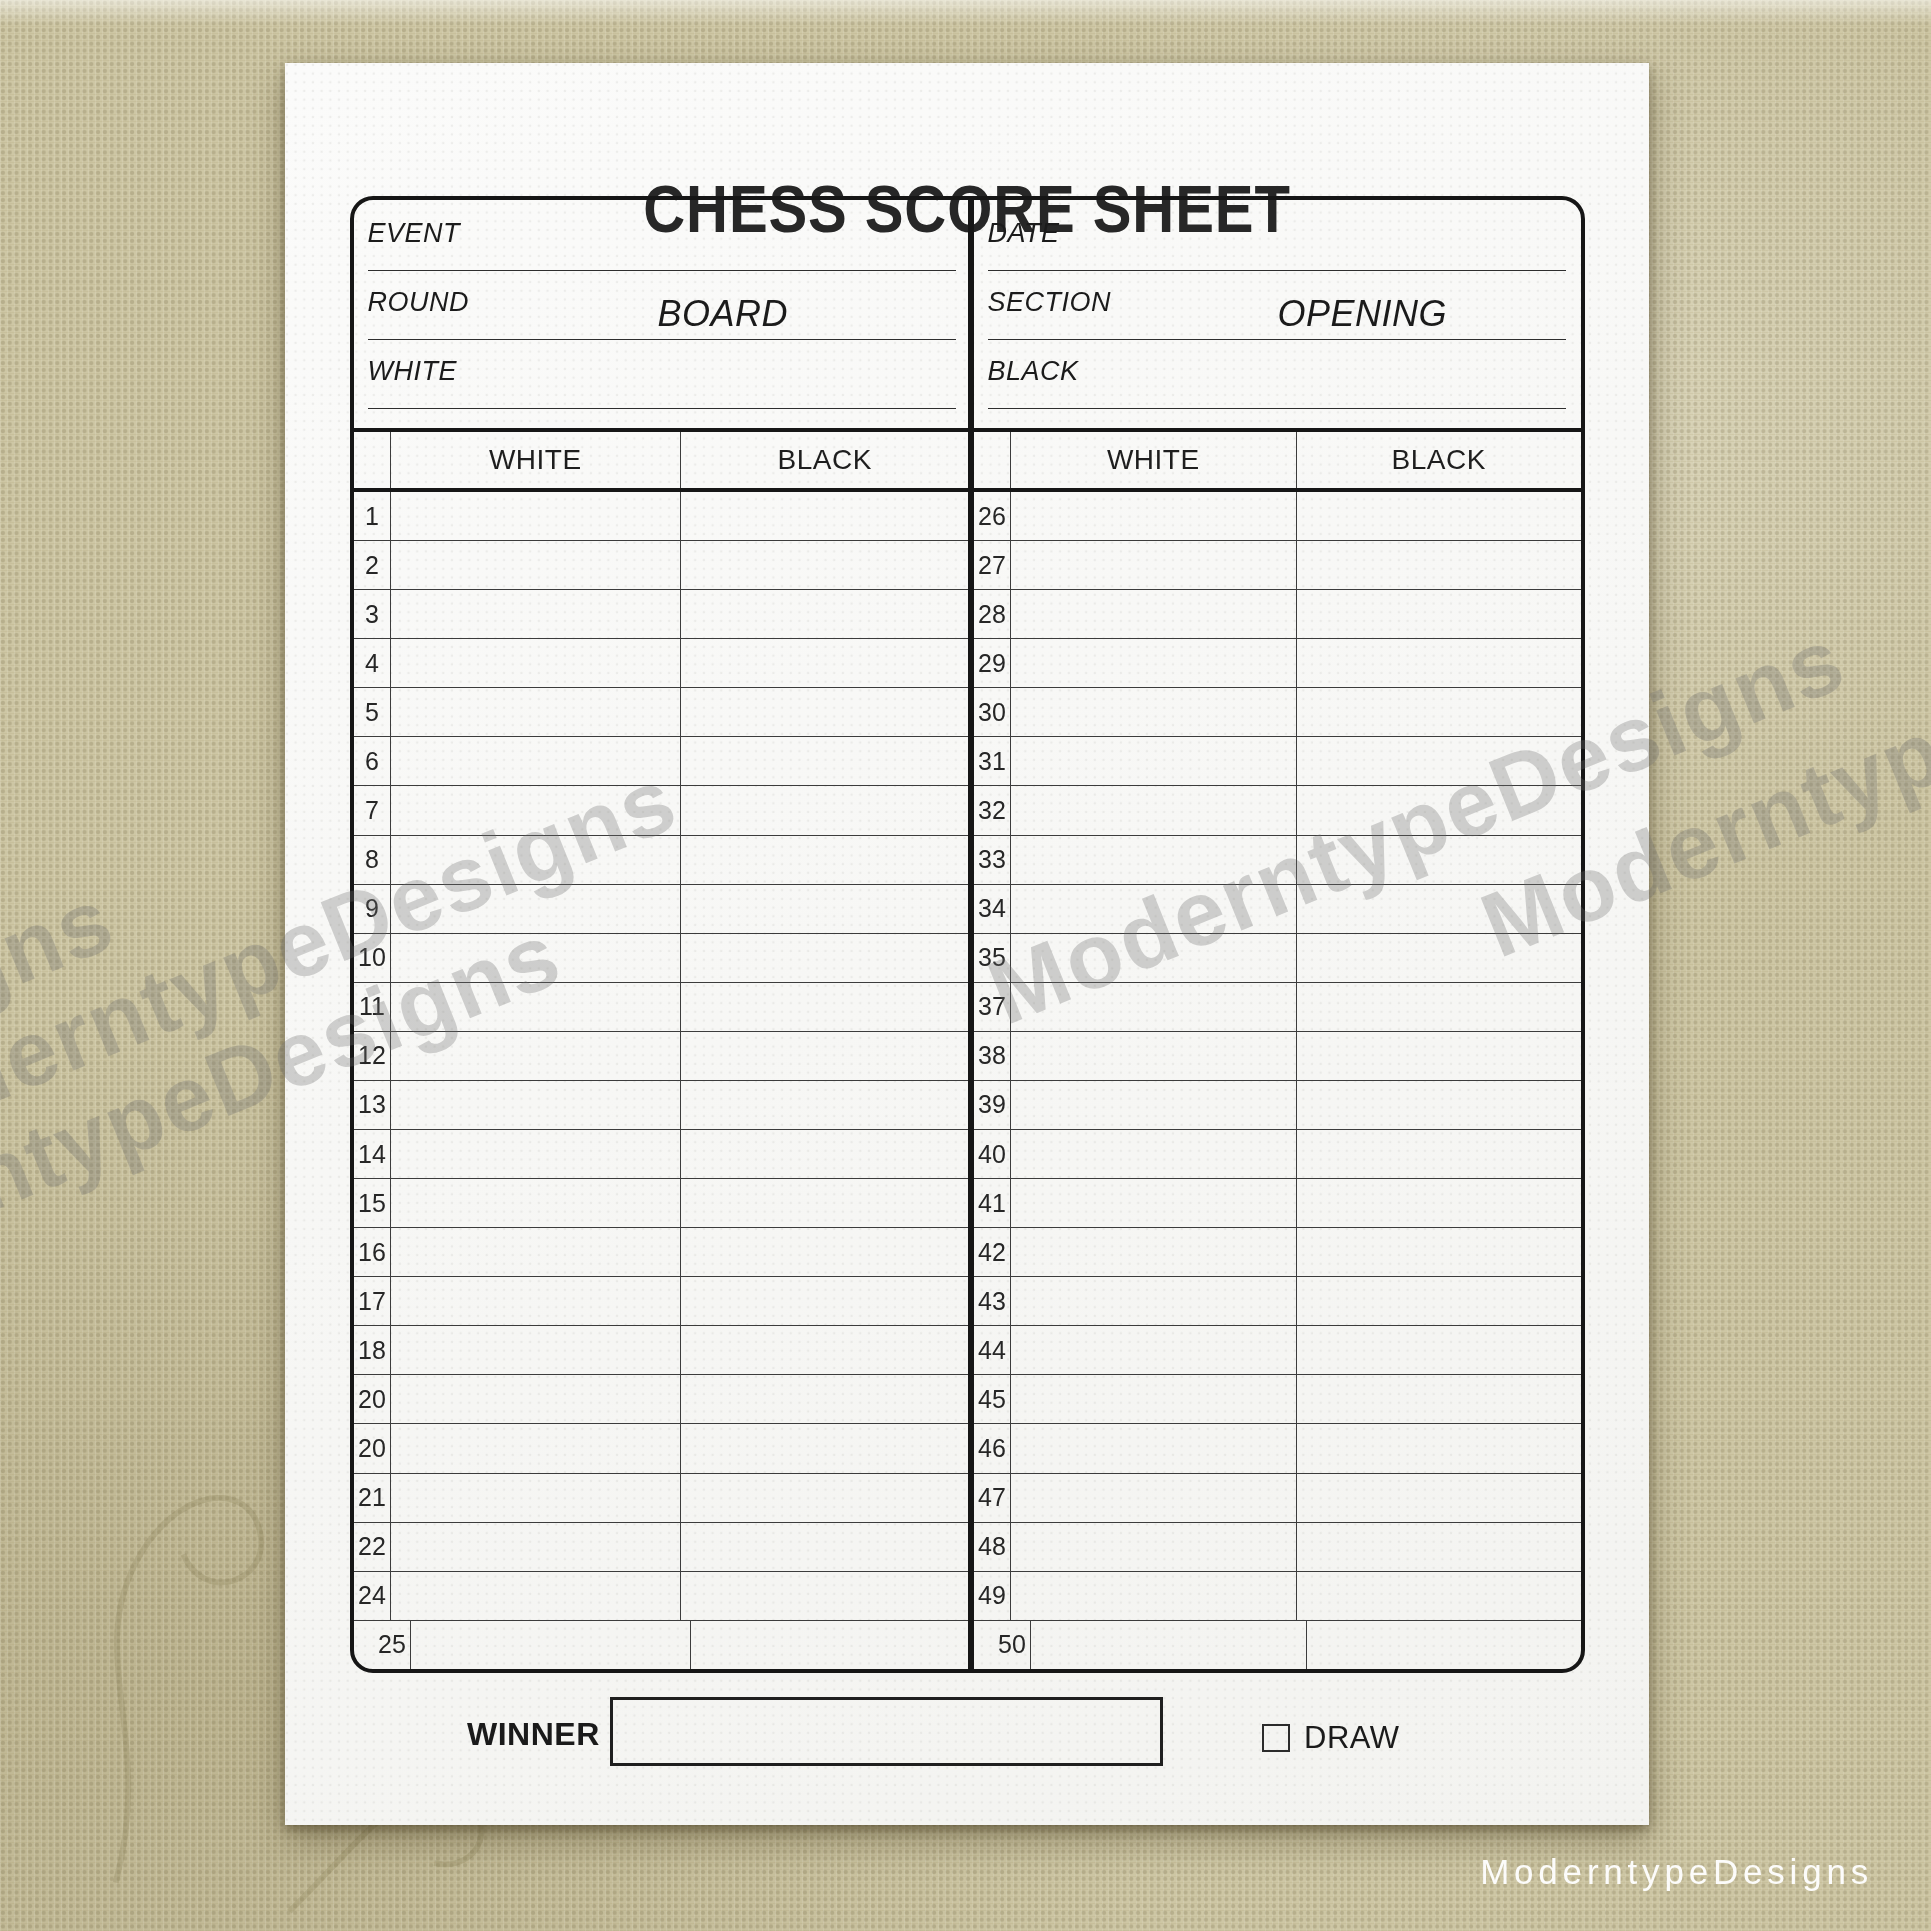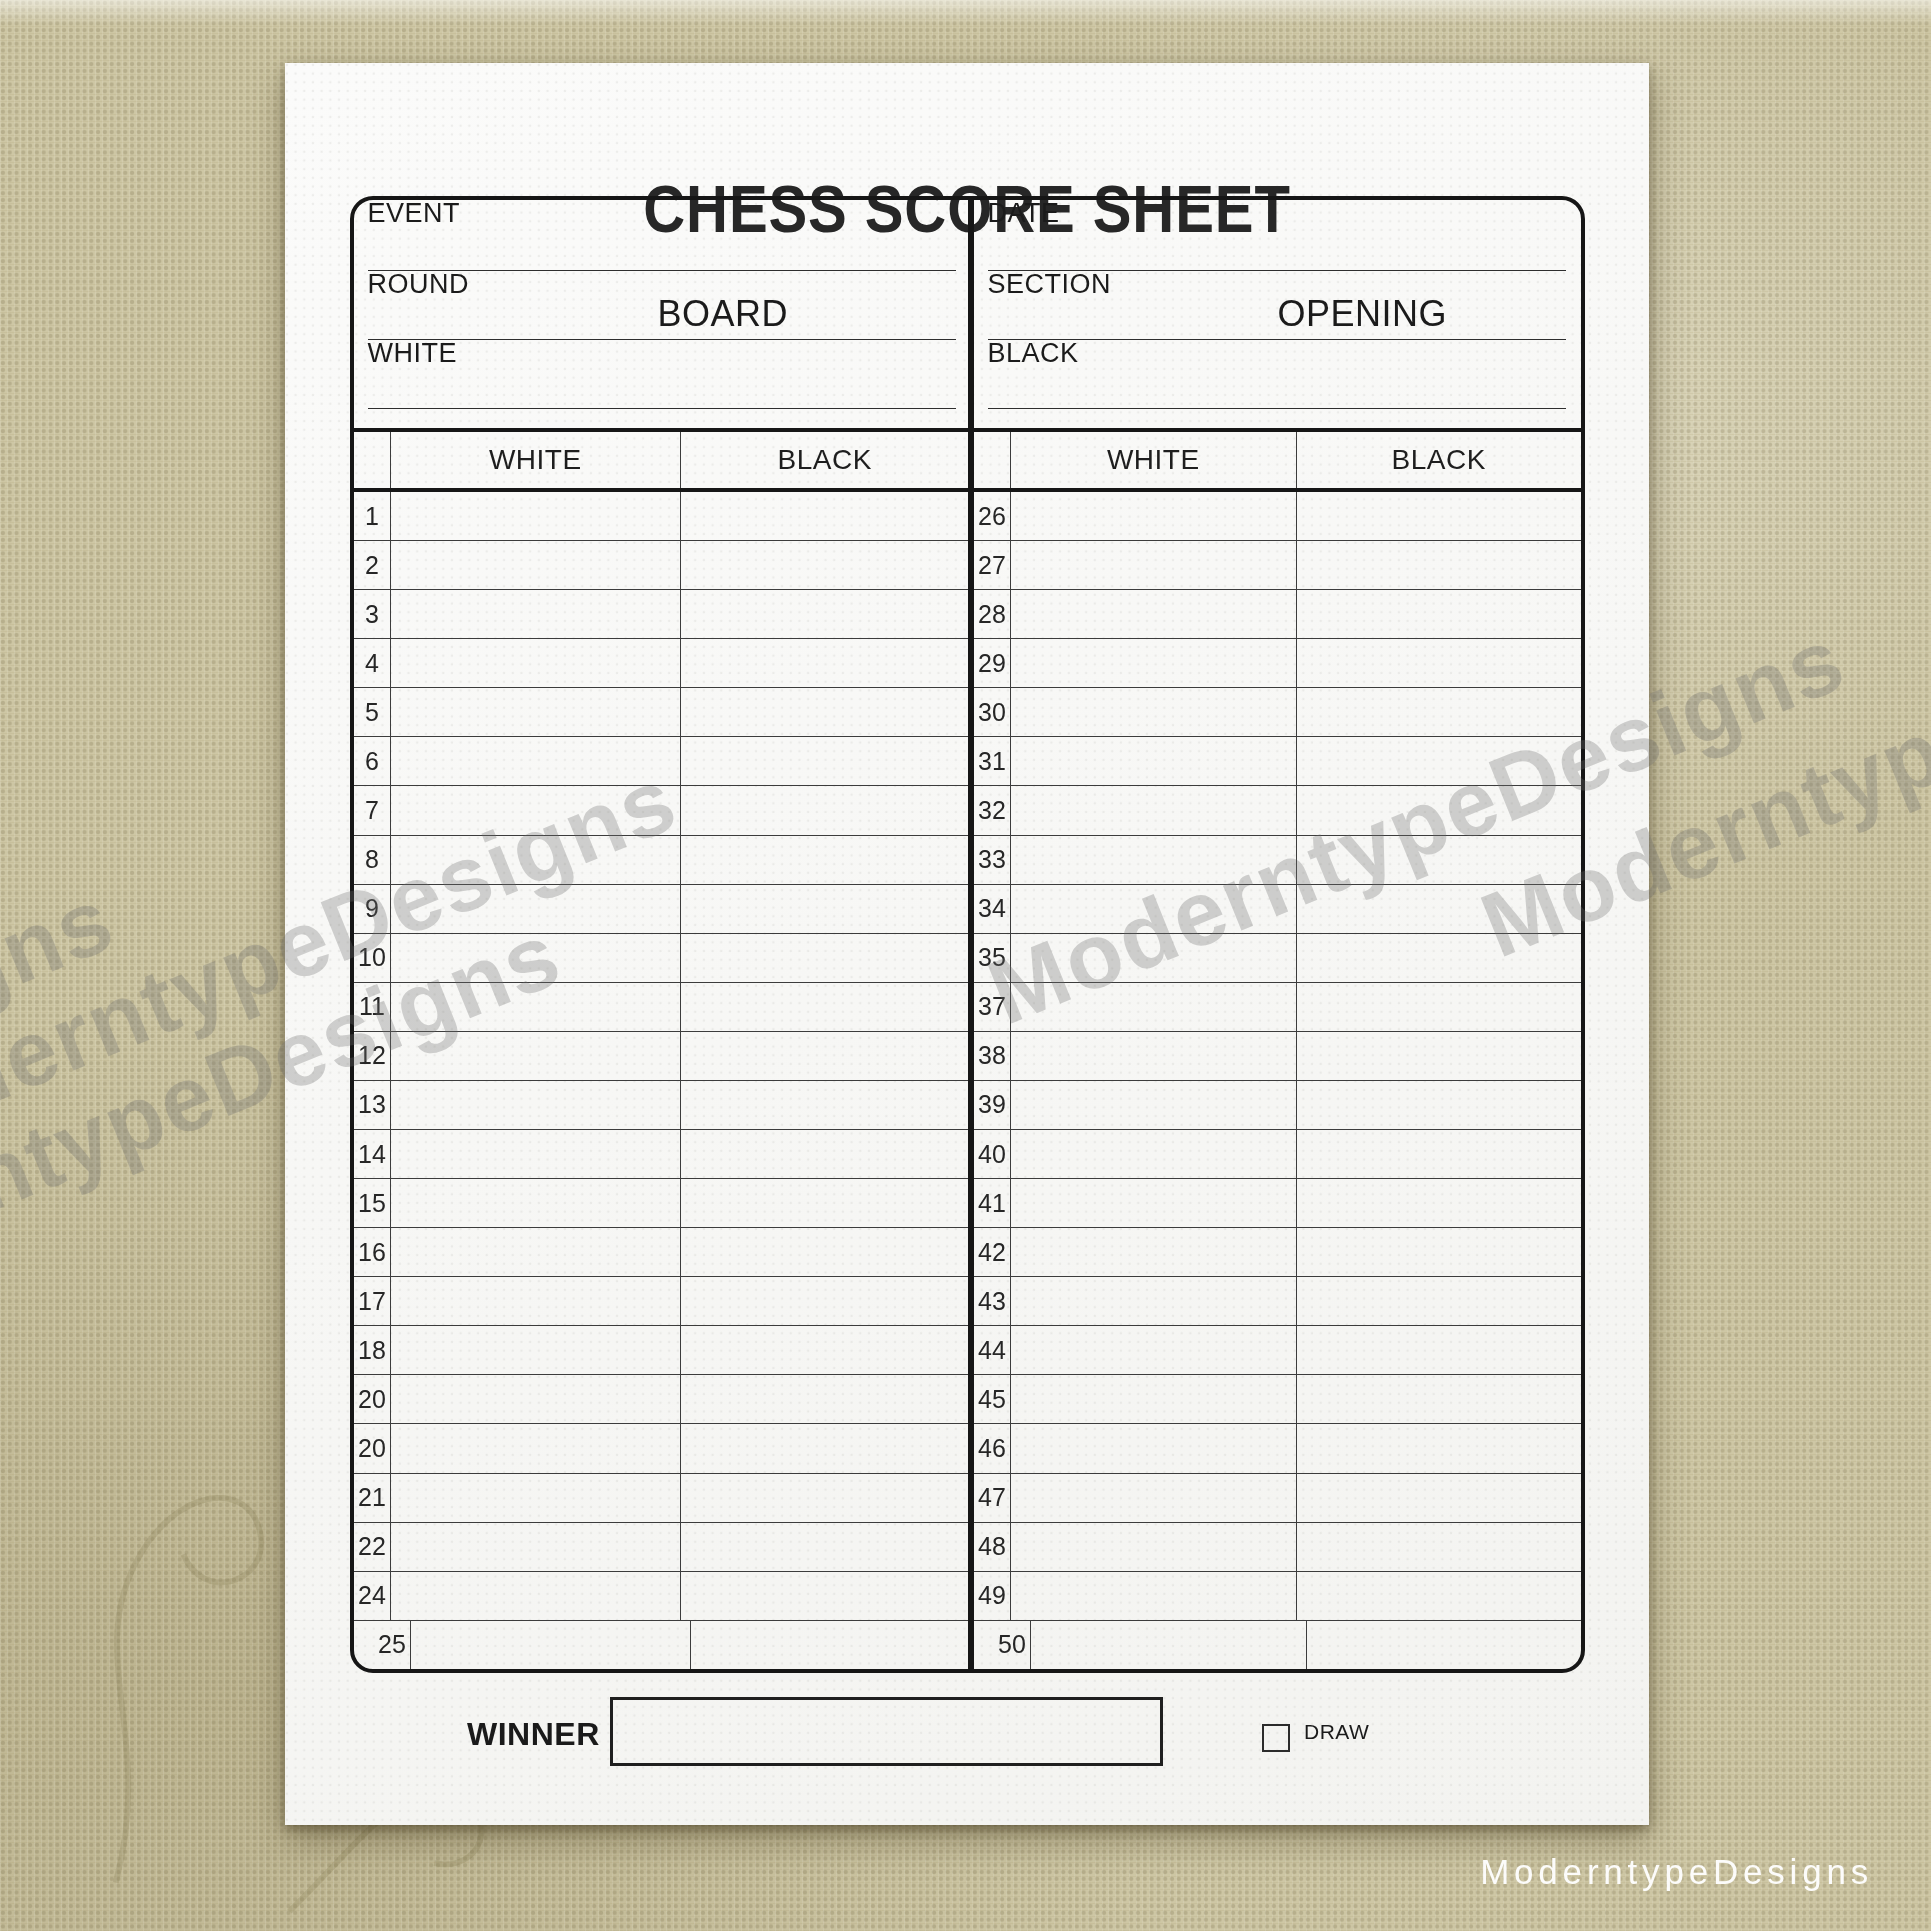--- a/index.html
+++ b/index.html
@@ -38,21 +38,21 @@
   
   .sheet-box{position:absolute; left:65px; top:133px; width:1235px; height:1477px;
     border:4.8px solid var(--thick); border-radius:23px; overflow:hidden;}
   .center-divider{position:absolute; left:614px; top:0; width:5.8px; height:100%;
     background:var(--thick); z-index:3;}
   
   .form-half{position:absolute; top:0; height:228px; padding:0 13.5px;}
   .form-half.lh{left:0;   width:615px;}
   .form-half.rh{left:620px; right:0; width:605px;}
   .field{position:relative; height:69px; border-bottom:1.9px solid #2e2e2e;
-    display:flex; align-items:flex-start; padding-bottom:2px;}
+    display:flex; align-items:flex-end; padding-bottom:23px;font-style:italic;}
   .field:first-child{height:71px;}
   .field .lbl{font-size:27px; letter-spacing:0.5px; color:#1b1b1b; line-height:1;}
   .field .lbl2{position:absolute; left:290px; bottom:6.8px; font-size:36px;
     letter-spacing:0.5px; color:#1b1b1b; line-height:1;margin-top:48px;}
   
   .table-area{position:absolute; left:0; right:0; top:228px; bottom:0;}
   .t-half{position:absolute; top:0; bottom:0; display:flex; flex-direction:column;}
   .t-half.lh{left:0; width:615px;}
   .t-half.rh{left:620px; right:0;}
   .head-band{height:64px; border-top:4.8px solid var(--thick);
@@ -70,21 +70,21 @@
   .trow .mv.w{border-right:1.9px solid var(--thin);}
   
   .winner-label{position:absolute; left:182px; top:1653px; font-size:32px;
     font-weight:bold; letter-spacing:0.5px; color:#1a1a1a;}
   .winner-box{position:absolute; left:325px; top:1634px; width:553px; height:69px;
     border:3.9px solid #1f1f1f; background:transparent; font-size:29px;
     padding:0 15.4px; display:flex; align-items:center;}
   .draw-check{position:absolute; left:977px; top:1661px; width:28px; height:28px;
     border:2.9px solid #2b2b2b; display:flex; align-items:center; justify-content:center;
     font-size:21px;}
-  .draw-label{position:absolute; left:1019px; top:1657px; font-size:21px;
+  .draw-label{position:absolute; left:1019px; top:1657px; font-size:31px;
     letter-spacing:0.5px; color:#1b1b1b;}
   
   .wm{position:absolute; font-size:92px; font-weight:bold; letter-spacing:1.9px;
     color:var(--wm); white-space:nowrap; transform:rotate(-22deg);
     transform-origin:0 50%; pointer-events:none; z-index:5;}
   
   .brand{position:absolute; right:58px; top:1852px; font-size:35px; letter-spacing:4.8px;
     color:var(--brand); opacity:0.96; z-index:6;}
 </style>
 </head>

